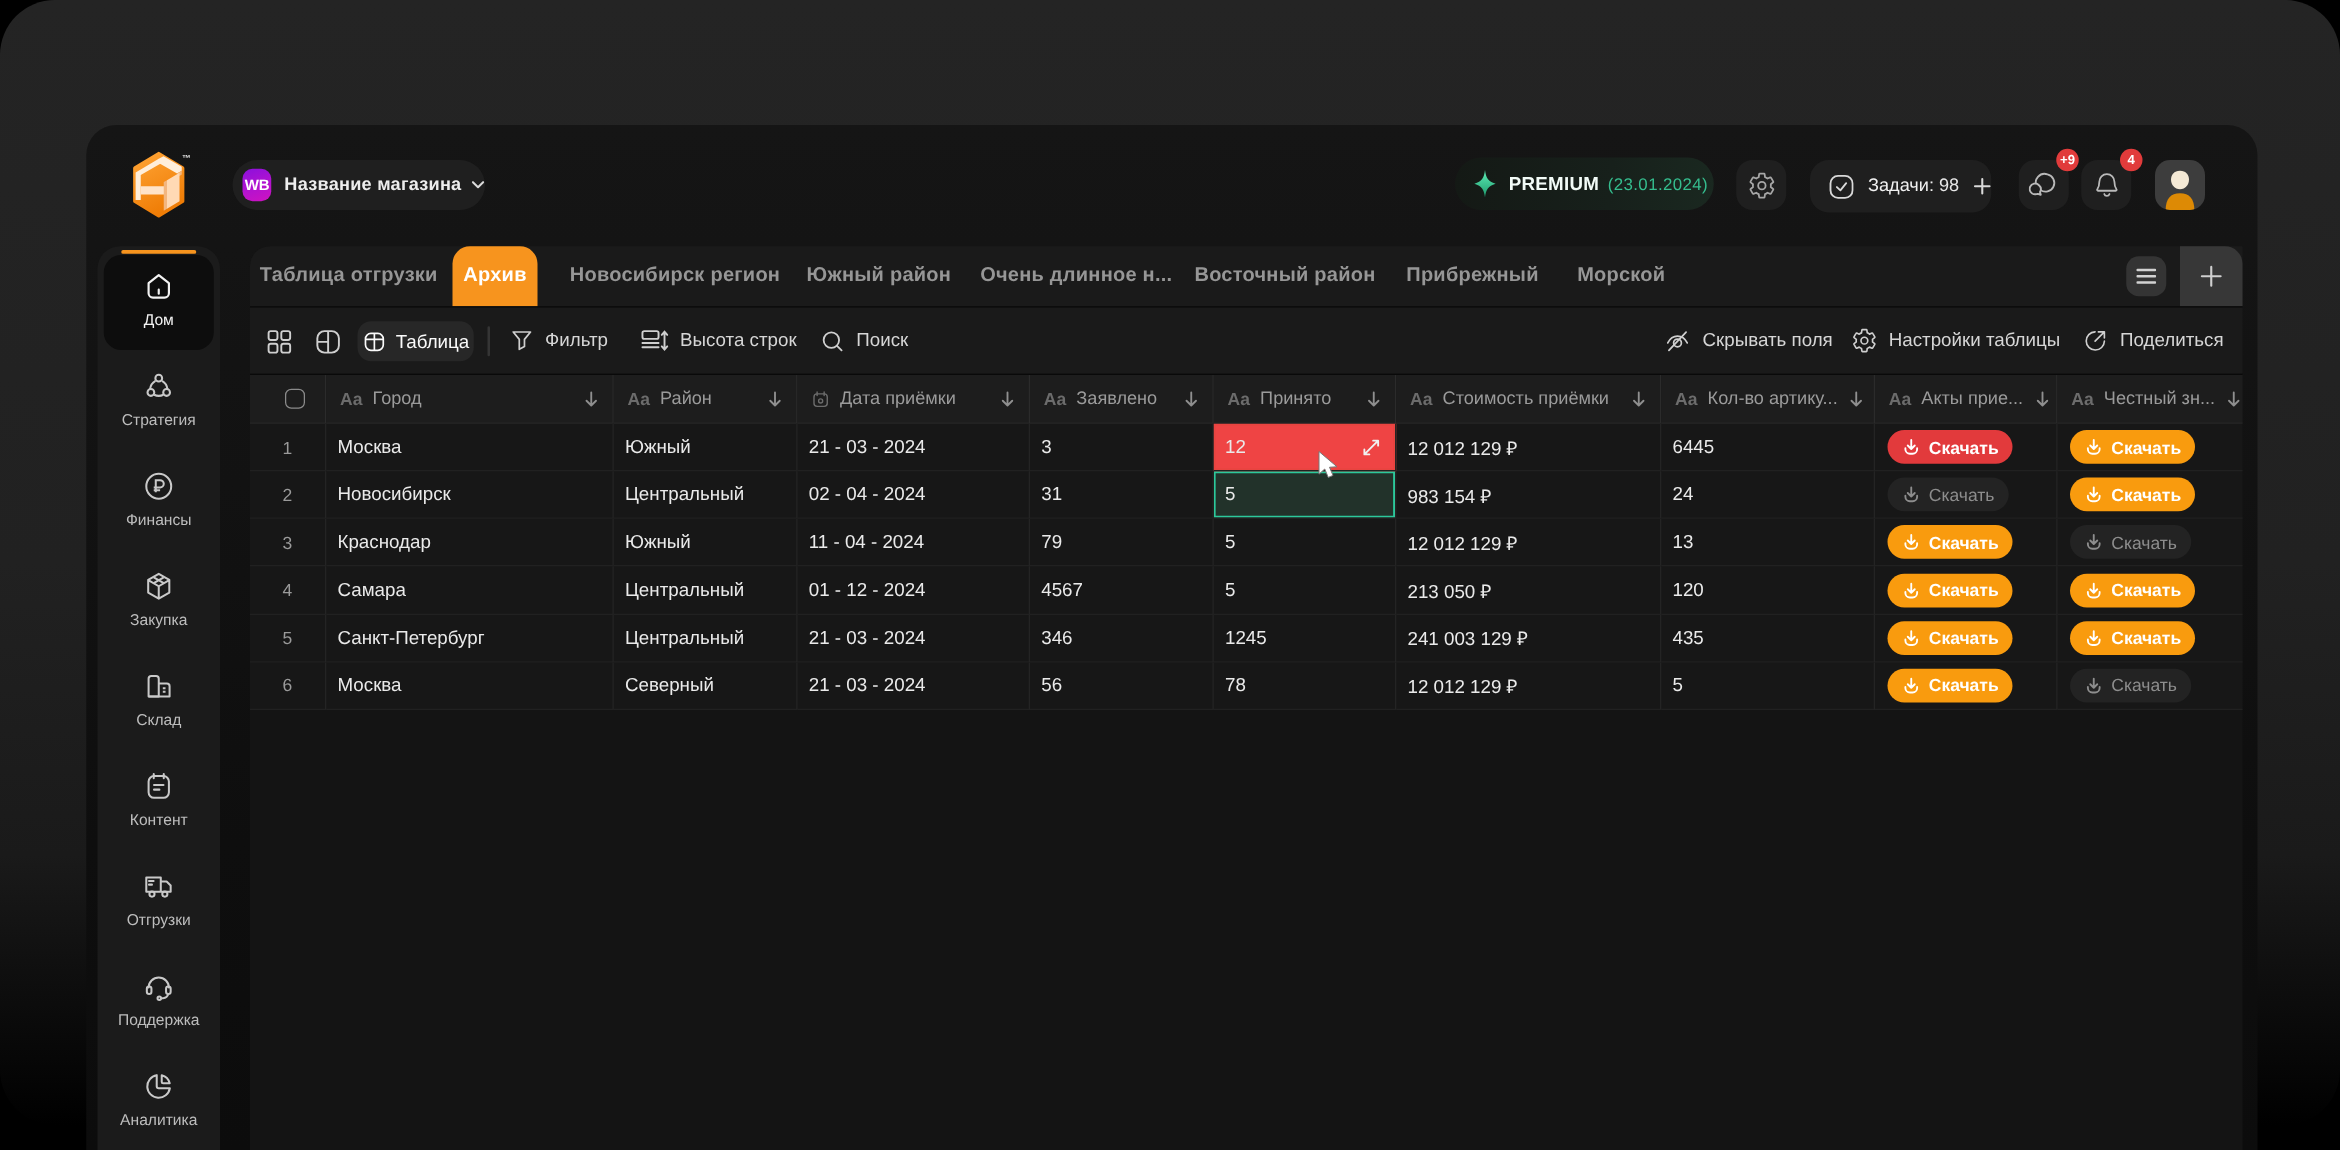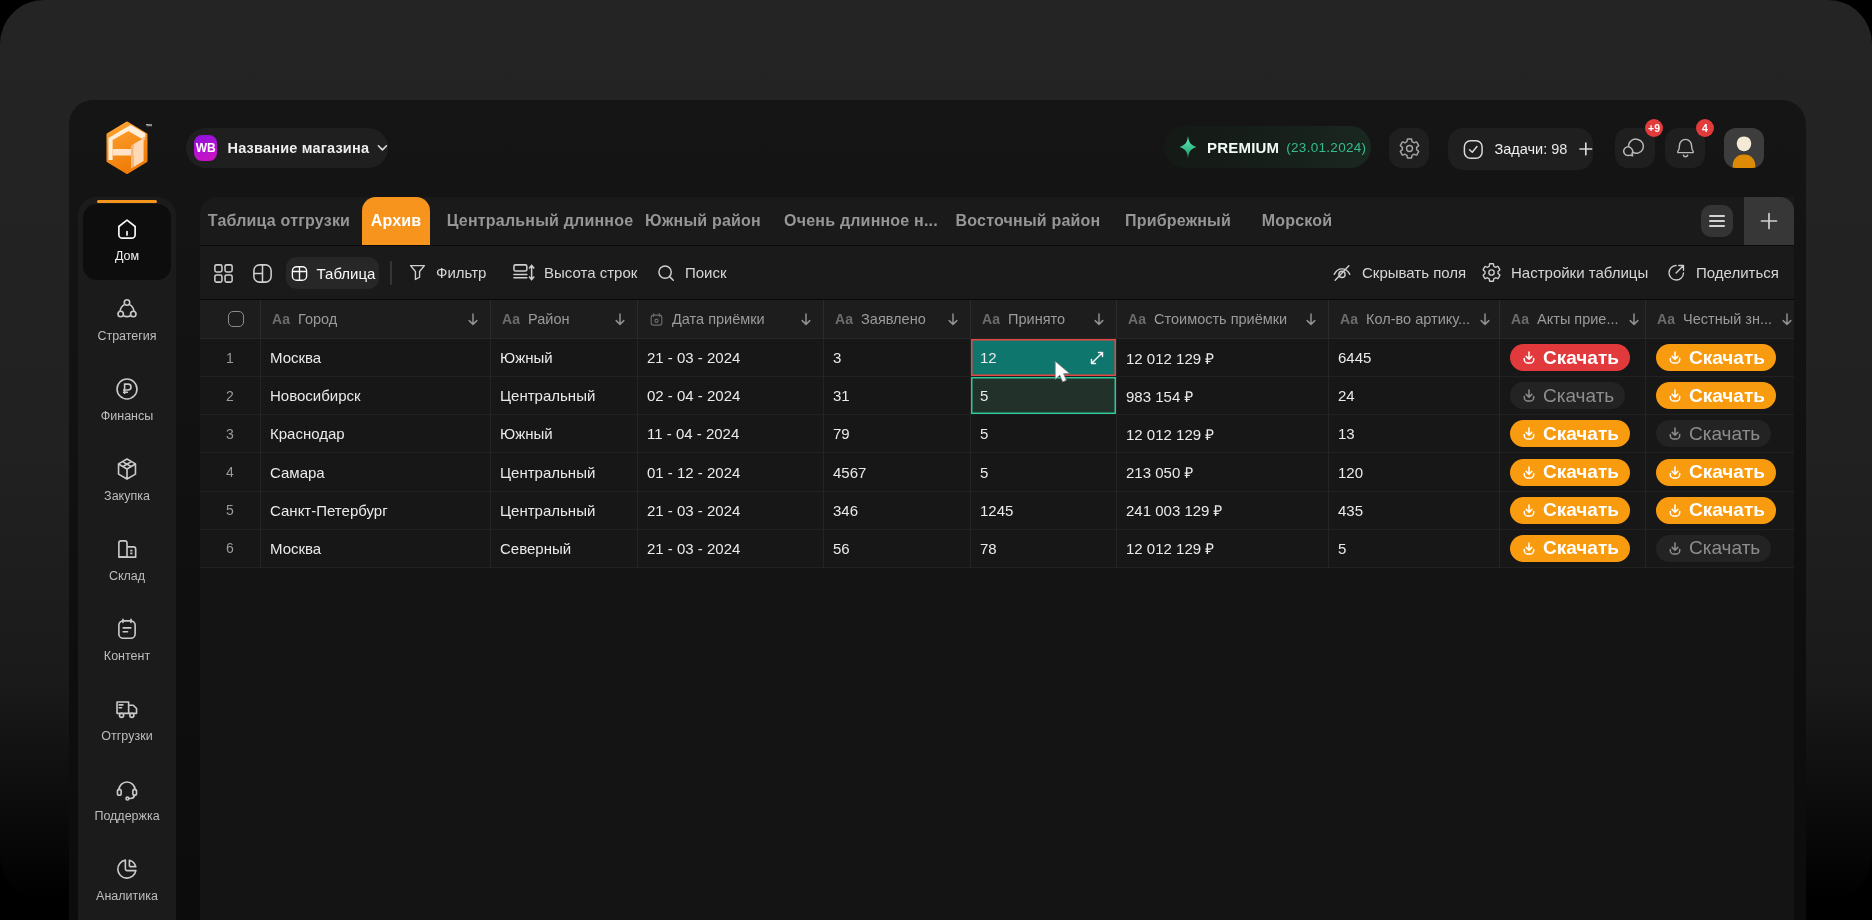--- a/index.html
+++ b/index.html
@@ -68,24 +68,24 @@
     display:flex; align-items:center; padding-left:11px; gap:8px; color:#9b9b9b; font-size:14.5px; white-space:nowrap; overflow:hidden;}
   .h .aa { color:#6c6c6c; font-size:14px;font-weight:bold; }
   .h .arr { margin-left:auto; margin-right:10px; flex:none; }
   .h:nth-child(10) { border-right:none; }
   .c { border-right:1px solid #242424; border-bottom:1px solid #212121; display:flex; align-items:center;
     padding-left:9px; color:#eaeaea; font-size:15px; white-space:nowrap; }
   .c.num { justify-content:center; padding-left:0; color:#9a9a9a; font-size:14px; }
   .c.last { border-right:none; }
   .c.btncell { padding-left:10px; }
   .hcheck { width:16px; height:16px; border:1.5px solid #8b8b8b; border-radius:5px; margin:0 auto; }
-  .selr { background:#0f766e; box-shadow:inset 0 0 0 1.5px #e94440; position:relative; }
+  .selr { background:#ef4444; box-shadow:inset 0 0 0 1.5px #e94440; position:relative; }
   .selg { background:#22322a; box-shadow:inset 0 0 0 1.5px #2cc89b; }
   .btn { height:27px; border-radius:14px; display:inline-flex; align-items:center; gap:6px; padding:12px 11px;
-    font-size:19px; font-weight:bold; color:#fff; }
+    font-size:14px; font-weight:bold; color:#fff; }
   .btn.red { background:#e23a3c; }
   .btn.org { background:#f99b0e; }
   .btn.dis { background:#232323; color:#8d8d8d; font-weight:normal; }
 </style></head>
 <body>
 <div class="backdrop"></div>
 <div class="panel" id="panel">
 
   <svg class="abs" style="left:33px;top:20px;" width="50" height="56" viewBox="0 0 50 56">
     <defs>
@@ -225,21 +225,21 @@
     <div class="sitem" style="top:659px;">
       <svg width="26" height="26" viewBox="0 0 24 24" fill="none" stroke="#c9c9c9" stroke-width="1.5">
         <path d="M20.2 13.5 A8.4 8.4 0 1 1 10.5 3.8 V12 a1.5 1.5 0 0 0 1.5 1.5 Z" stroke-linejoin="round"></path>
         <path d="M14.2 3.9 A8.4 8.4 0 0 1 20.1 9.8 H15.2 a1 1 0 0 1 -1-1 Z" stroke-linejoin="round"></path>
       </svg>Аналитика</div>
   </div>
 
   <div class="strip"></div>
   <div class="tabt" style="left:210px;">Таблица отгрузки</div>
   <div class="atab">Архив</div>
-  <div class="tabt" style="left:471px;">Центральный длинное</div>
+  <div class="tabt" style="left:471px;">Новосибирск регион</div>
   <div class="tabt" style="left:634px;">Южный район</div>
   <div class="tabt" style="left:792px;">Очень длинное н...</div>
   <div class="tabt" style="left:959px;">Восточный район</div>
   <div class="tabt" style="left:1109px;">Прибрежный</div>
   <div class="tabt" style="left:1228px;">Морской</div>
   <div class="hamb">
     <svg width="16" height="14" viewBox="0 0 16 14" stroke="#d2d2d2" stroke-width="2" stroke-linecap="round">
         <path d="M1 2 H15 M1 7 H15 M1 12 H15"></path>
       </svg>
   </div>

